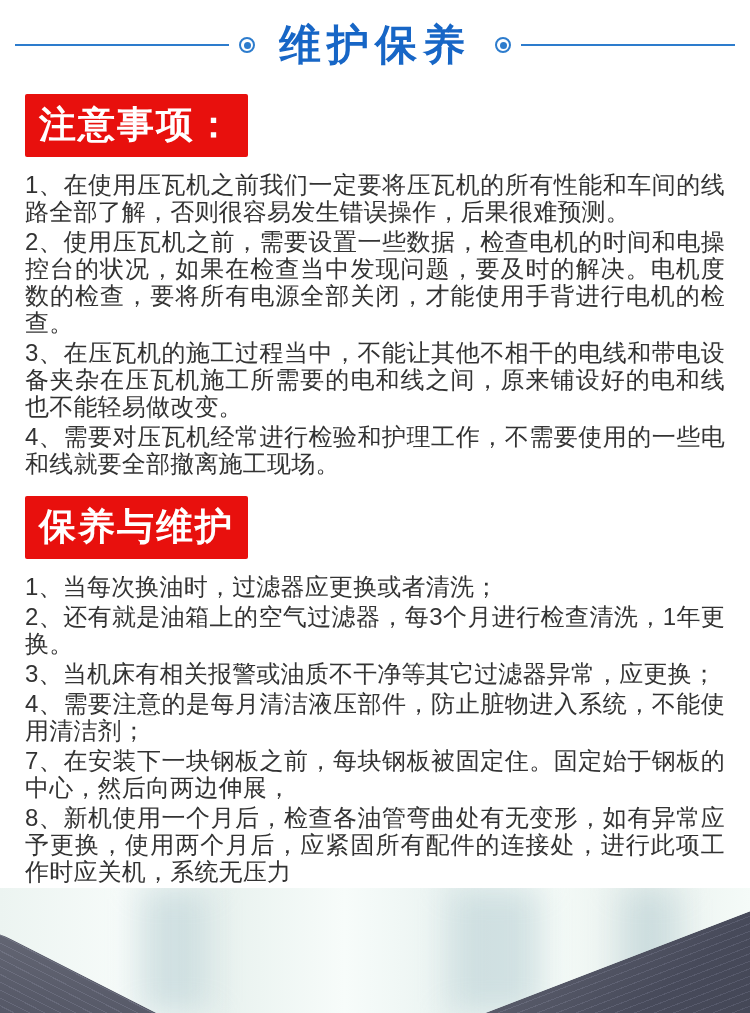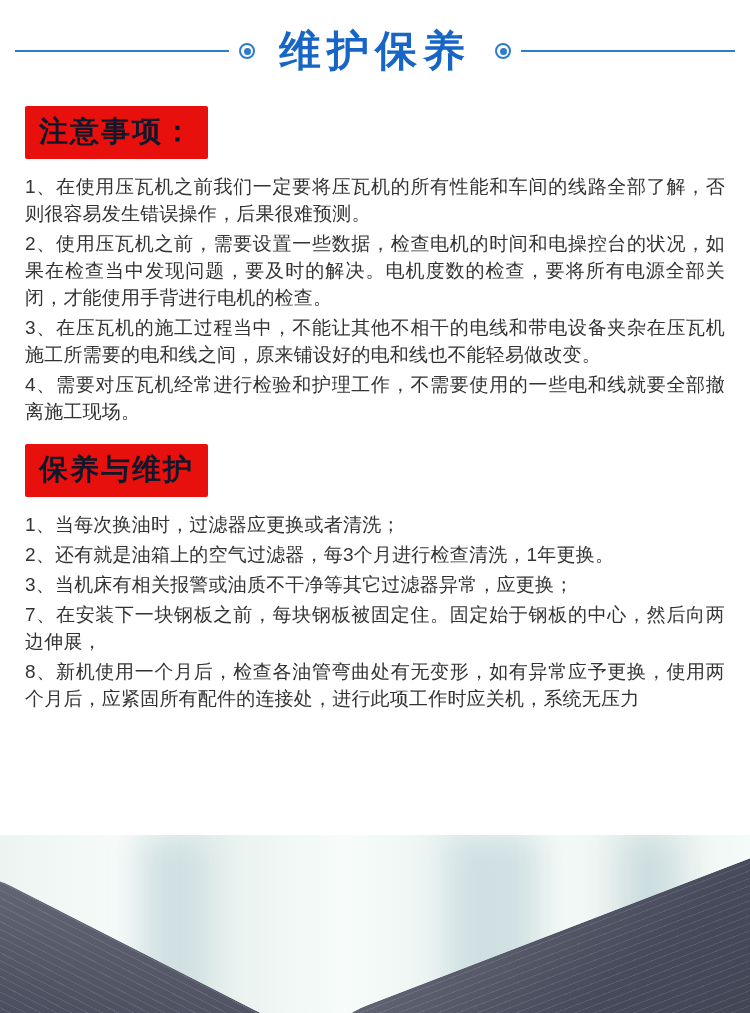--- a/index.html
+++ b/index.html
@@ -23,28 +23,28 @@
   .ring-inner { width:7px; height:7px; border-radius:50%; background:#2d7ccd; }
   .page-title {
     font-size:42px; font-weight:bold; color:#1766c6;
     letter-spacing:6px; margin:0 14px; line-height:1.1; white-space:nowrap;
   }
   
   .badge-row { padding:0 25px; }
   .badge-row.first { margin-top:26px; }
   .badge-row.second { margin-top:16px;text-decoration:underline; }
   .badge {
-    display:inline-block; background:#e8100d; color:#0f172a;
-    font-size:29px; font-weight:bold; letter-spacing:2px;
+    display:inline-block; background:#e8100d; color:#ffffff;
+    font-size:37px; font-weight:bold; letter-spacing:2px;
     padding:6px 14px 7px 14px; border-radius:2px;
   }
   
   .list { margin:14px 25px 0 25px; color:#333333; }
   .list p {
-    font-size:19px; line-height:27px; margin-bottom:3px;
+    font-size:24px; line-height:27px; margin-bottom:3px;
     text-align:justify; letter-spacing:0.2px;
   }
   .list p.indent { text-indent:2em; }
   
   .photo {
     margin-top:auto; position:relative; height:178px; overflow:hidden;
     background:linear-gradient(90deg,#ecf4f1 0%,#f6fbf9 16%,#e9f2ef 30%,
       #f7fcfa 46%,#eaf3f1 60%,#f4faf7 74%,#e9f1ee 86%,#f5fbf8 100%);
   }
   .photo .band { position:absolute; top:0; bottom:0; width:70px;
@@ -96,20 +96,21 @@
 </section>
 
 <div class="badge-row second">
   <span class="badge">保养与维护</span>
 </div>
 
 <section class="list">
   <p>1、当每次换油时，过滤器应更换或者清洗；</p>
   <p>2、还有就是油箱上的空气过滤器，每3个月进行检查清洗，1年更换。</p>
   <p>3、当机床有相关报警或油质不干净等其它过滤器异常，应更换；</p>
+  <p>4、需要注意的是每月清洁液压部件，防止脏物进入系统，不能使用清洁剂；</p>
   <p>7、在安装下一块钢板之前，每块钢板被固定住。固定始于钢板的中心，然后向两边伸展，</p>
   <p>8、新机使用一个月后，检查各油管弯曲处有无变形，如有异常应予更换，使用两个月后，应紧固所有配件的连接处，进行此项工作时应关机，系统无压力</p>
 </section>
 
 <figure class="photo">
   <span class="band b1"></span>
   <span class="band b2"></span>
   <span class="band b3"></span>
   <span class="arm arm-left"></span>
   <span class="arm arm-right"></span>

